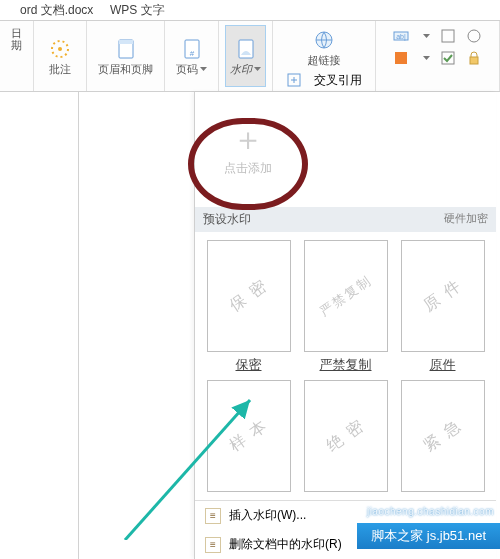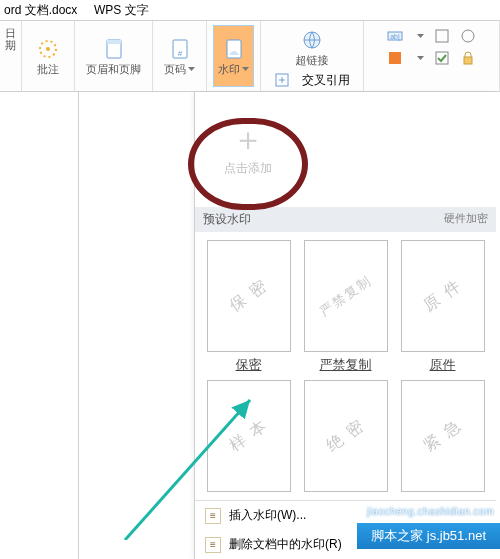--- a/index.html
+++ b/index.html
@@ -1,22 +1,22 @@
 <!DOCTYPE html>
 <html><head>
 <meta charset="utf-8">
 <style>
   * { box-sizing: border-box; }
   body { margin: 0; font-family: "Microsoft YaHei", sans-serif; font-size: 12px; background: #fff; width: 500px; height: 559px; overflow: hidden; position: relative; }
-  .titlebar { height: 20px; padding: 2px 4px; color: #000000; font-size: 12px; }
+  .titlebar { height: 20px; padding: 2px 20px; color: #404040; font-size: 12px; }
   .ribbon { height: 72px; background: #fdfdfd; border-top: 1px solid #d0d0d0; border-bottom: 1px solid #d0d0d0; display: flex; }
   .group { border-right: 1px solid #e0e0e0; padding: 4px 6px; display: flex; flex-direction: column; align-items: center; justify-content: space-between; }
   .group-row { display: flex; gap: 4px; align-items: center; }
   .big-btn { display: flex; flex-direction: column; align-items: center; justify-content: center; min-width: 40px; height: 62px; padding: 2px 4px; cursor: pointer; border: 1px solid transparent; }
-  .big-btn.active { border-color: #a8d0f0; background: #fdba74; }
+  .big-btn.active { border-color: #a8d0f0; background: #e5e5e5; font-style: italic; }
   .ico { display: block; }
   .lbl { font-size: 11px; color: #555; margin-top: 2px; text-align: center; line-height: 1.1; }
   .drop { display: flex; align-items: center; }
   .caret { width: 7px; height: 4px; margin-left: 2px; }
   .smallrow { display: flex; gap: 4px; flex-direction: column; padding: 2px 4px; }
   .smallbtn { display: flex; align-items: center; gap: 12px; height: 18px; cursor: pointer; padding: 1px 3px; }
   .smallico { width: 16px; height: 16px; }
   .panel { position: absolute; left: 194px; top: 92px; width: 302px; bottom: 0; background: #fff; border-left: 1px solid #cfcfcf; box-shadow: -2px 0 4px rgba(0,0,0,0.05); display: flex; flex-direction: column; }
   .sect-head { background: #e9edf1; padding: 4px 8px; font-size: 12px; color: #555; display: flex; justify-content: space-between; }
   .sect-head .right { color: #808080; font-size: 11px; }
@@ -41,21 +41,21 @@
 </head>
 <body>
 
 <div class="titlebar">
   <span>ord 文档.docx</span>
   &nbsp;&nbsp;&nbsp;
   <span>WPS 文字</span>
 </div>
 
 <div class="ribbon">
-  <div class="group" style="width:22px">
+  <div class="group" style="width:34px">
     <span class="lbl">日期</span>
   </div>
 
   <div class="group">
     <div class="big-btn">
       <svg class="ico" width="24" height="24">
           <circle cx="12" cy="12" r="8" fill="none" stroke="#f0b030" stroke-width="2" stroke-dasharray="2 3"></circle>
           <circle cx="12" cy="12" r="2" fill="#f0b030"></circle>
         </svg>
       <span class="lbl">批注</span>

